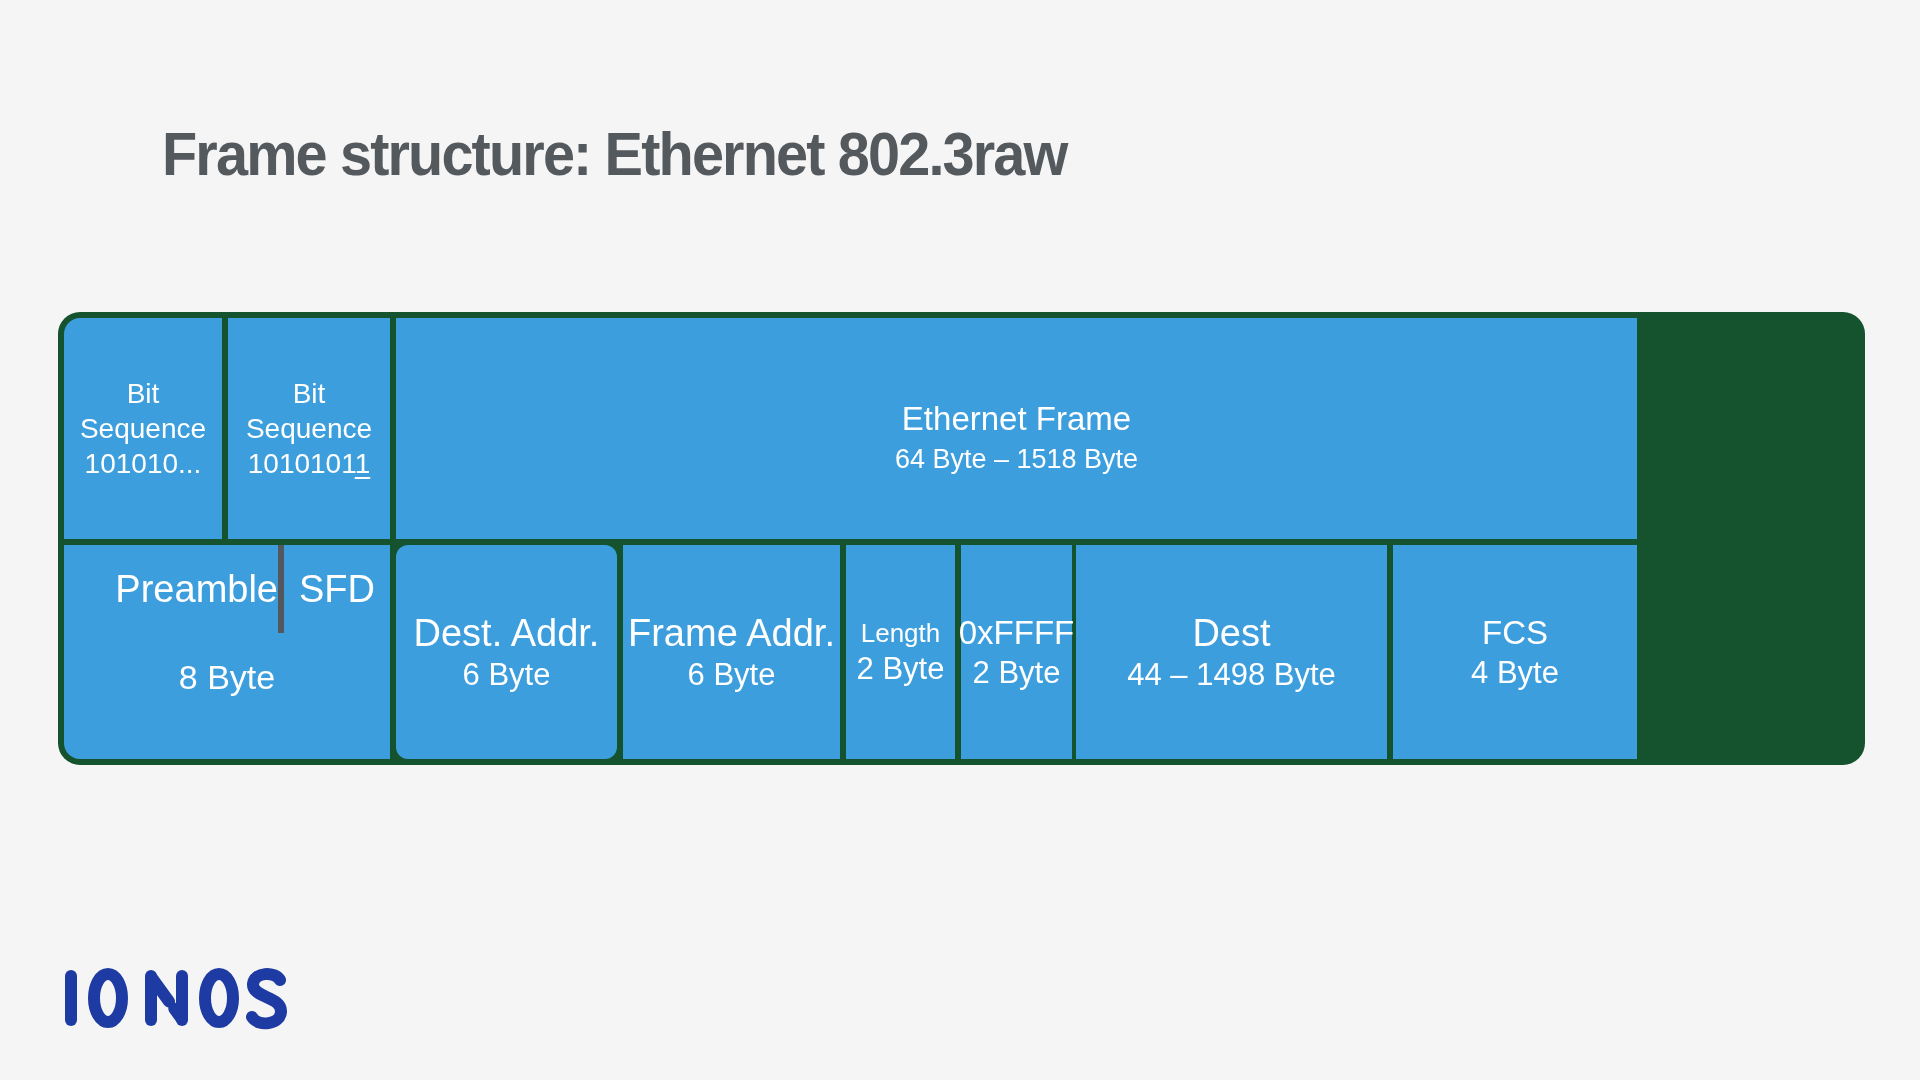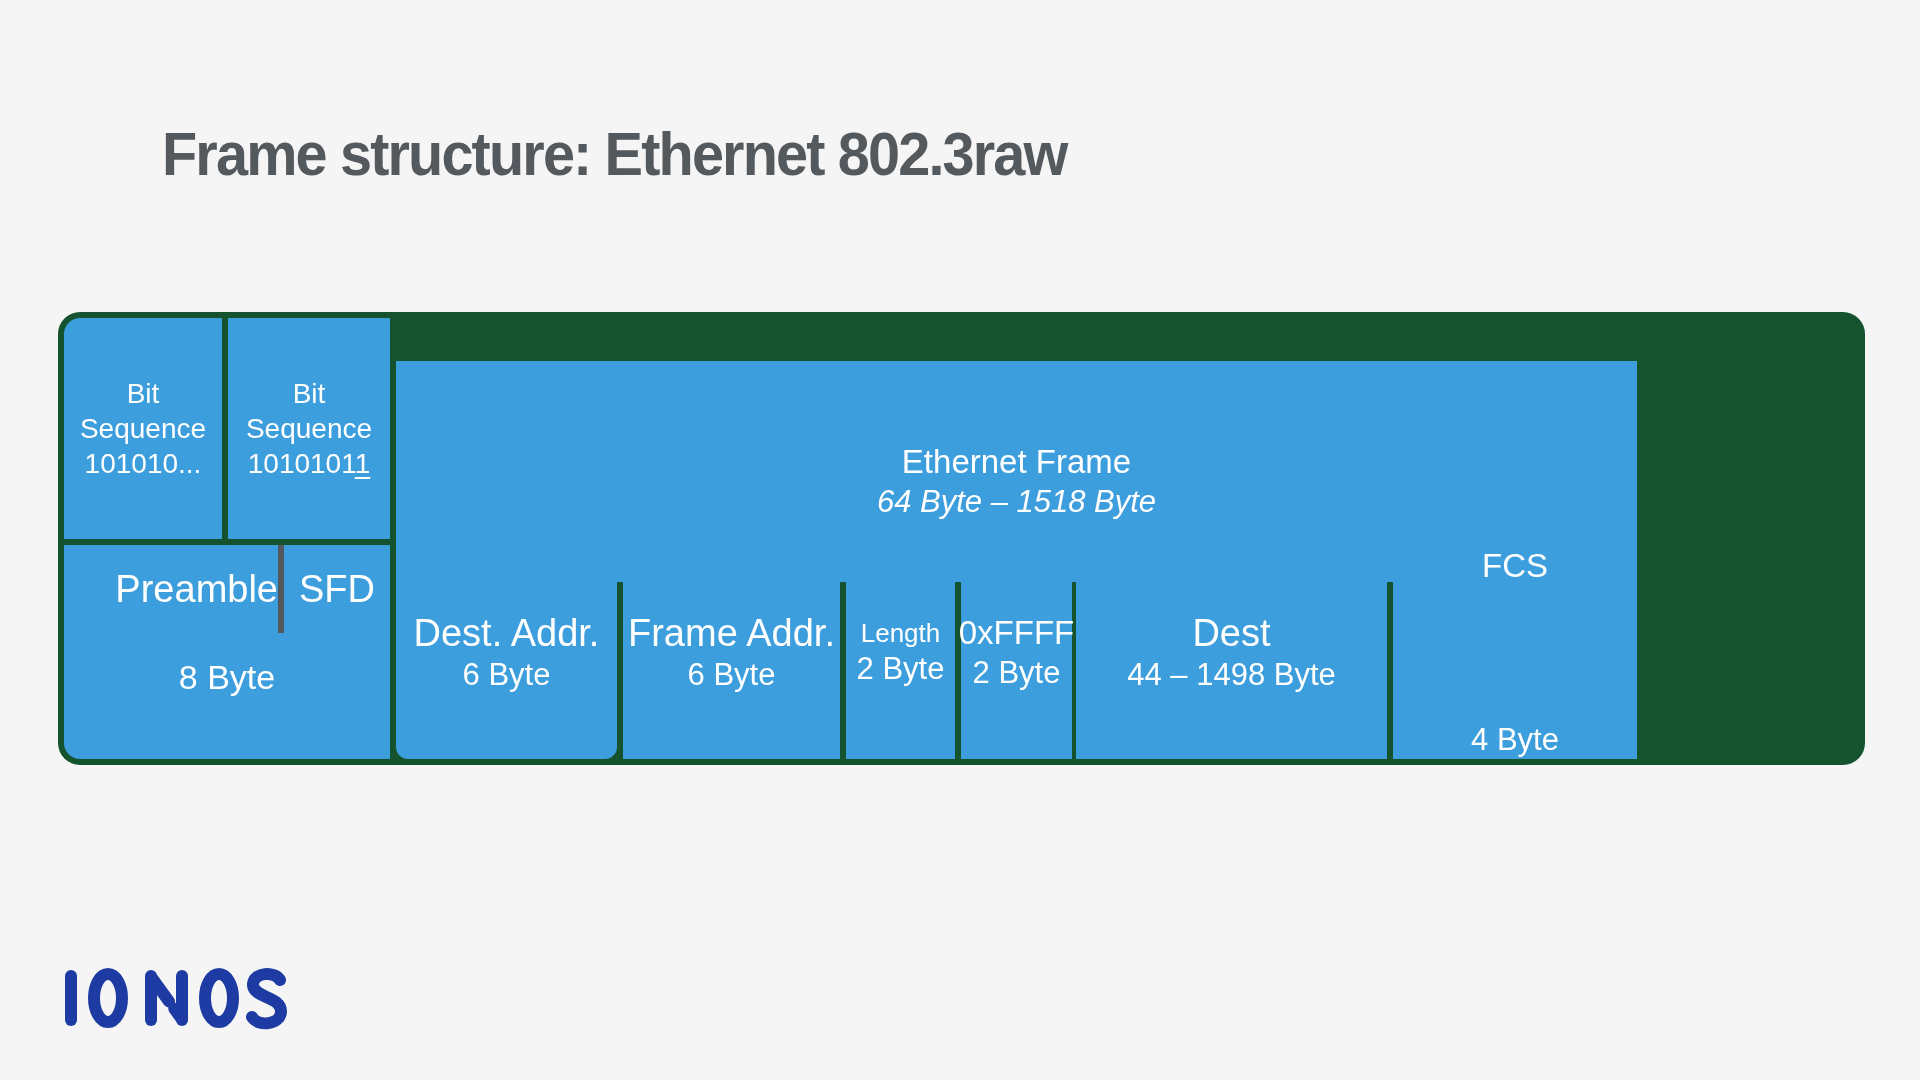--- a/index.html
+++ b/index.html
@@ -38,36 +38,36 @@
     display: flex;
     flex-direction: column;
     align-items: center;
     justify-content: center;
     text-align: center;
     line-height: 1.25;
   }
   
   .c-bit1 { left: 6px;    top: 6px; width: 158px;  height: 221px; border-top-left-radius: 16px; }
   .c-bit2 { left: 170px;  top: 6px; width: 162px;  height: 221px; }
-  .c-ef   { left: 338px;  top: 6px; width: 1241px; height: 221px; padding-top: 18px; margin-top: 43px; }
+  .c-ef   { left: 338px;  top: 6px; width: 1241px; height: 221px; padding-top: 18px; }
   .c-ifg  { left: 1585px; top: 6px; width: 216px;  height: 441px;
             border-top-right-radius: 16px; border-bottom-right-radius: 16px;
             justify-content: flex-start; padding-top: 96px; }
   
   .c-pre  { left: 6px;    top: 233px; width: 326px; height: 214px; border-bottom-left-radius: 16px; display: block; }
   .c-dest { left: 338px;  top: 233px; width: 221px; height: 214px; border-radius: 12px; }
   .c-src  { left: 565px;  top: 233px; width: 217px; height: 214px; }
   .c-len  { left: 788px;  top: 233px; width: 109px; height: 214px; }
   .c-type { left: 903px;  top: 233px; width: 111px; height: 214px; }
   .c-data { left: 1018px; top: 233px; width: 311px; height: 214px; }
-  .c-fcs  { left: 1335px; top: 233px; width: 244px; height: 214px; justify-content: space-between; }
+  .c-fcs  { left: 1335px; top: 233px; width: 244px; height: 214px; }
 
   .bitline   { font-size: 28px; line-height: 35px; }
   .ef-label  { font-size: 33px; line-height: 42px; }
-  .ef-size   { font-size: 31px; line-height: 38px; font-style: italic; }
+  .ef-size   { font-size: 27px; line-height: 38px; }
   .fld-label { font-size: 38px; line-height: 46px; }
   .fld-label-md { font-size: 33px; line-height: 42px; }
   .fld-label-sm { font-size: 26px; line-height: 34px; }
   .fld-size  { font-size: 31px; line-height: 38px; }
   .ifg-line  { font-size: 31px; line-height: 40px; }
   .ifg-value { font-size: 31px; line-height: 40px; margin-top: 36px; }
   .u { text-decoration: underline; text-underline-offset: 4px; }
 
   
   .pre-divider {

